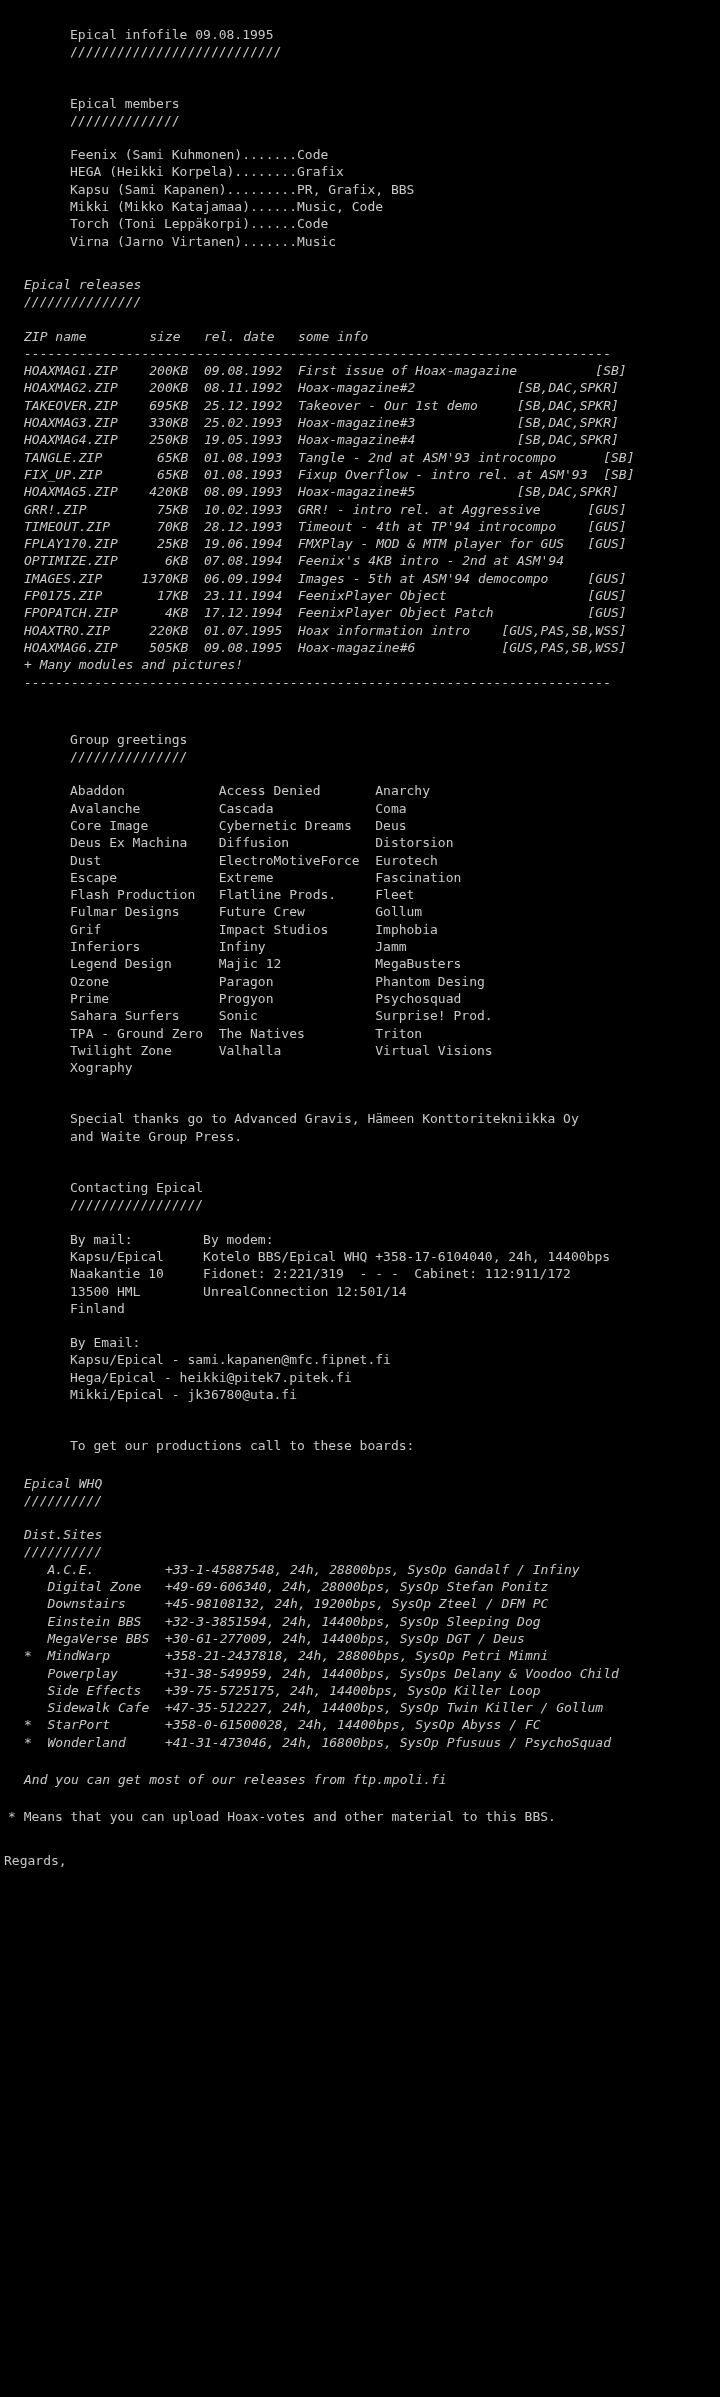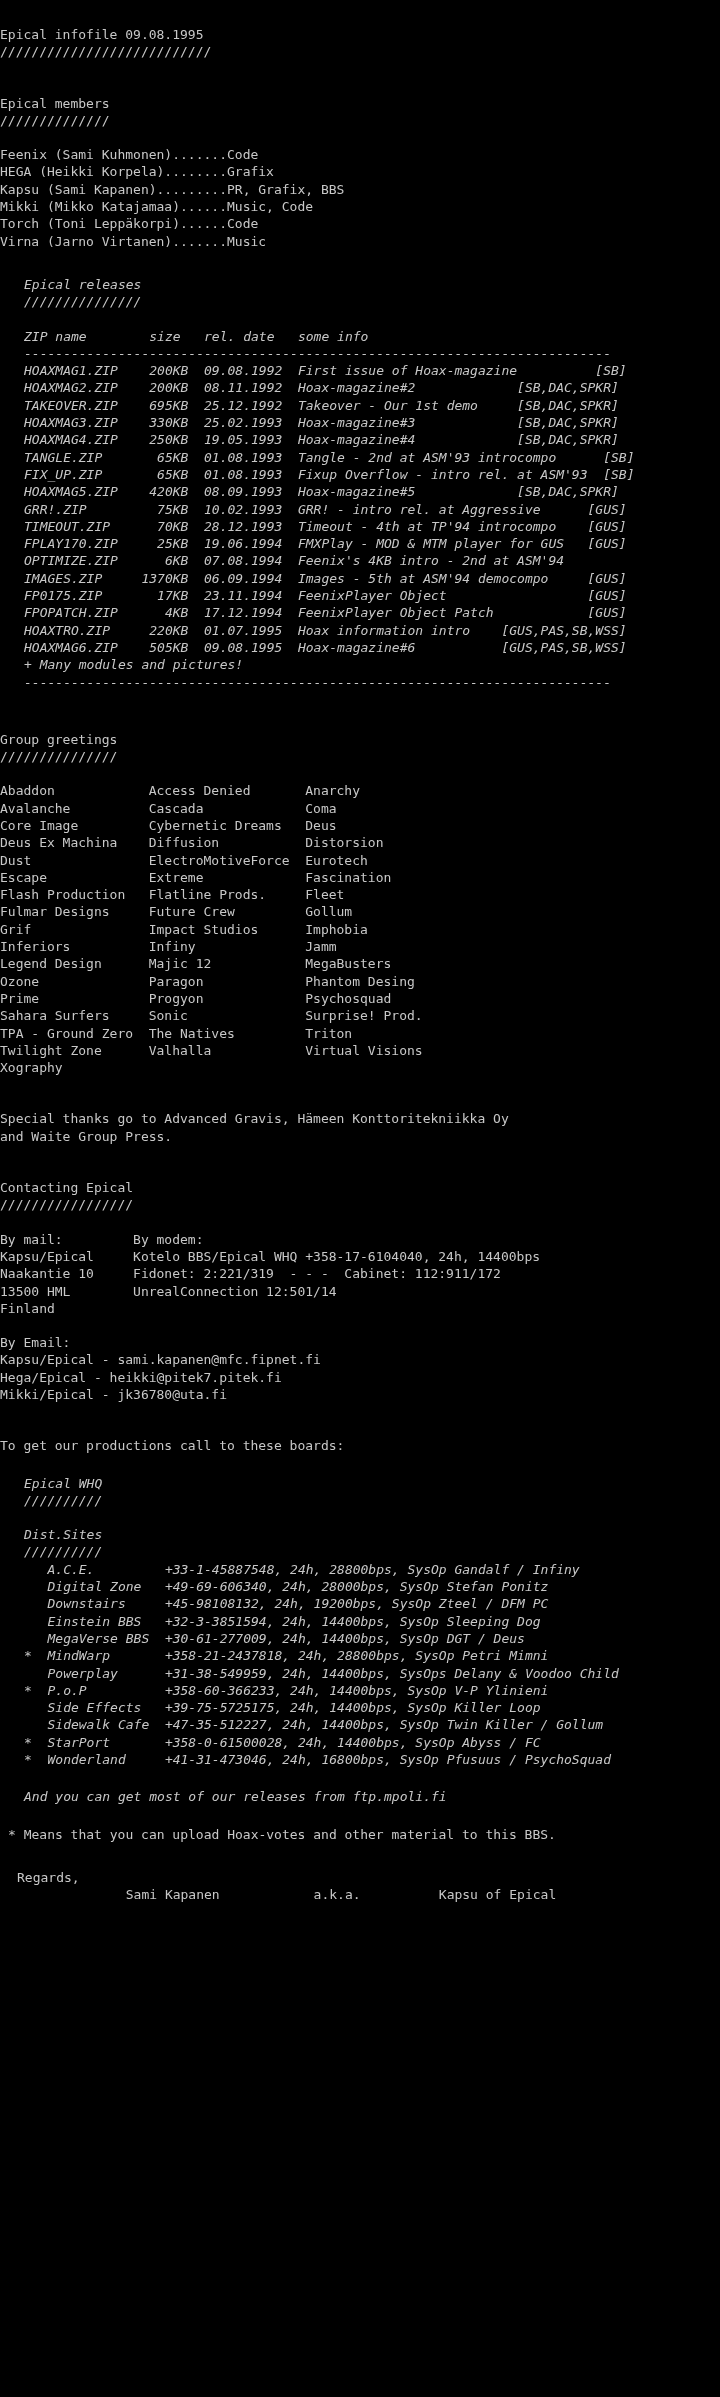--- a/index.html
+++ b/index.html
@@ -22,21 +22,21 @@
     padding: 26px 0 0 0;
   }
   pre, .blk {
     margin: 0;
     font-family: "DejaVu Sans Mono", monospace;
     font-size: 13px;
     line-height: 17.3px;
     white-space: pre;
     color: #c8c8c8;
   }
-  .ind-lg { }
+  .ind-lg { padding-left: 70px; }
   .ind-sm { padding-left: 24px; font-style: italic; }
   .gap-17 { height: 17px; }
   .gap-20 { height: 20px; }
   .gap-26 { height: 26px; }
   .gap-34 { height: 34px; }
   .gap-40 { height: 40px; }
   .rule { white-space: pre; }
 </style>
 </head>
 <body>
@@ -152,32 +152,30 @@
 
   <pre class="ind-sm">Dist.Sites</pre>
   <pre class="ind-sm">//////////</pre>
   <pre class="ind-sm">   A.C.E.         +33-1-45887548, 24h, 28800bps, SysOp Gandalf / Infiny</pre>
   <pre class="ind-sm">   Digital Zone   +49-69-606340, 24h, 28000bps, SysOp Stefan Ponitz</pre>
   <pre class="ind-sm">   Downstairs     +45-98108132, 24h, 19200bps, SysOp Zteel / DFM PC</pre>
   <pre class="ind-sm">   Einstein BBS   +32-3-3851594, 24h, 14400bps, SysOp Sleeping Dog</pre>
   <pre class="ind-sm">   MegaVerse BBS  +30-61-277009, 24h, 14400bps, SysOp DGT / Deus</pre>
   <pre class="ind-sm">*  MindWarp       +358-21-2437818, 24h, 28800bps, SysOp Petri Mimni</pre>
   <pre class="ind-sm">   Powerplay      +31-38-549959, 24h, 14400bps, SysOps Delany &amp; Voodoo Child</pre>
-  <pre class="ind-sm">*  P.o.P          +358-60-366233, 24h, 14400bps, SysOp V-P Ylinieni</pre>
   <pre class="ind-sm">   Side Effects   +39-75-5725175, 24h, 14400bps, SysOp Killer Loop</pre>
   <pre class="ind-sm">   Sidewalk Cafe  +47-35-512227, 24h, 14400bps, SysOp Twin Killer / Gollum</pre>
   <pre class="ind-sm">*  StarPort       +358-0-61500028, 24h, 14400bps, SysOp Abyss / FC</pre>
   <pre class="ind-sm">*  Wonderland     +41-31-473046, 24h, 16800bps, SysOp Pfusuus / PsychoSquad</pre>
 
   <div class="gap-20"></div>
 
   <pre class="ind-sm">And you can get most of our releases from ftp.mpoli.fi</pre>
 
   <div class="gap-20"></div>
 
   <pre style="padding-left:8px;">* Means that you can upload Hoax-votes and other material to this BBS.</pre>
 
   <div class="gap-26"></div>
 
-  <pre style="padding-left:17px;">Regards,</pre>
-  <pre style="padding-left:24px;">             Sami Kapanen            a.k.a.          Kapsu of Epical</pre>
+  <pre style="padding-left:4px;">Regards,</pre>
 
 </div>
 
 </body></html>

